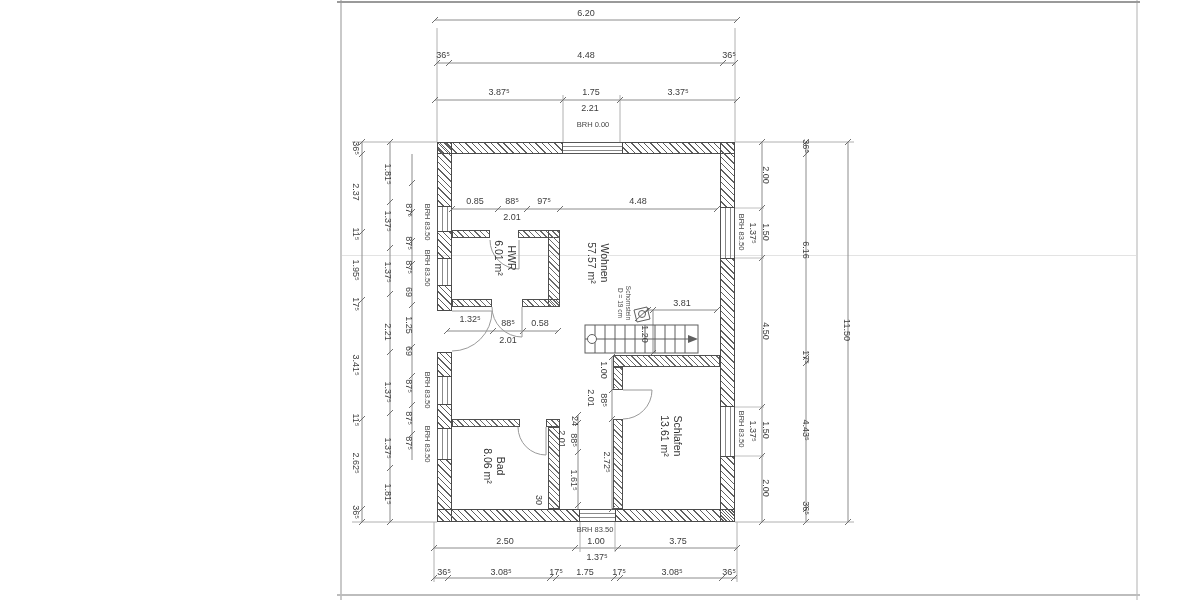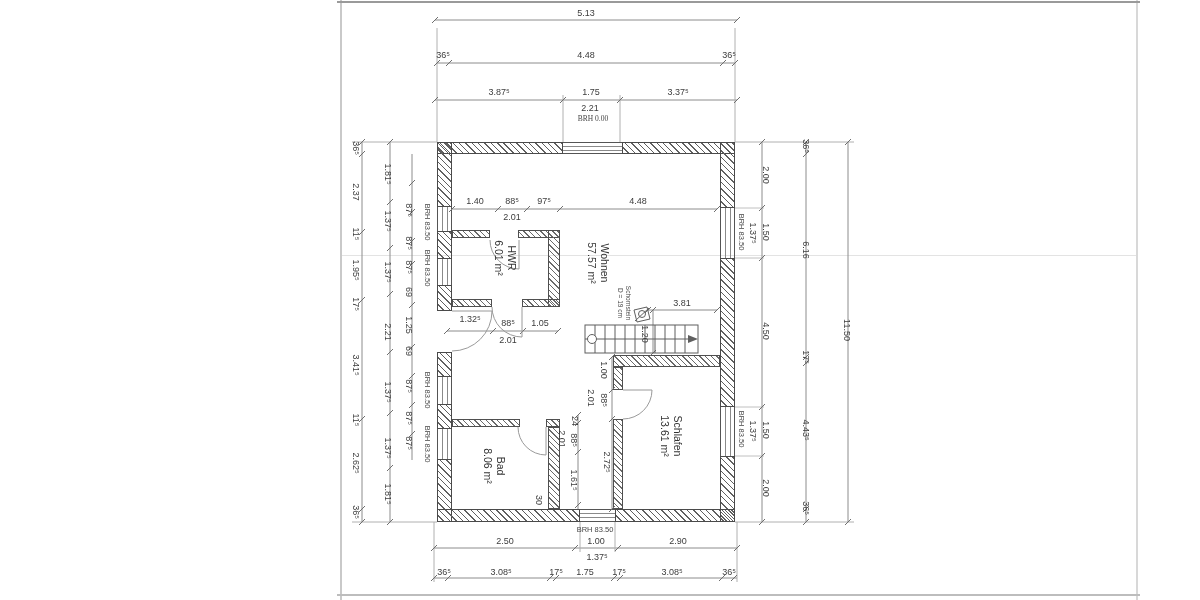--- a/index.html
+++ b/index.html
@@ -129,41 +129,41 @@
     </g>
 
     <g stroke="#5f5f5f" stroke-width="1" fill="none">
       <path d="M634 310 L647 307 L650 319 L637 322 Z"></path>
       <circle cx="642" cy="314" r="3.5"></circle>
       <path d="M635 321 L649 308"></path>
     </g>
   </svg>
 
   <div id="labels">
-      <span class="dim h" style="left: 586px; top: 13px;">5.13</span>
+      <span class="dim h" style="left: 586px; top: 13px;">6.20</span>
       <span class="dim h" style="left: 443px; top: 55px;">36⁵</span>
       <span class="dim h" style="left: 586px; top: 55px;">4.48</span>
       <span class="dim h" style="left: 729px; top: 55px;">36⁵</span>
       <span class="dim h" style="left: 499px; top: 92px;">3.87⁵</span>
       <span class="dim h" style="left: 591px; top: 92px;">1.75</span>
       <span class="dim h" style="left: 678px; top: 92px;">3.37⁵</span>
       <span class="dim h" style="left: 590px; top: 108px;">2.21</span>
-      <span class="dim h" style="left: 475px; top: 201px;">1.40</span>
+      <span class="dim h" style="left: 475px; top: 201px;">0.85</span>
       <span class="dim h" style="left: 512px; top: 201px;">88⁵</span>
       <span class="dim h" style="left: 544px; top: 201px;">97⁵</span>
       <span class="dim h" style="left: 638px; top: 201px;">4.48</span>
       <span class="dim h" style="left: 512px; top: 217px;">2.01</span>
       <span class="dim h" style="left: 470px; top: 319px;">1.32⁵</span>
       <span class="dim h" style="left: 508px; top: 323px;">88⁵</span>
-      <span class="dim h" style="left: 540px; top: 323px;">1.05</span>
+      <span class="dim h" style="left: 540px; top: 323px;">0.58</span>
       <span class="dim h" style="left: 508px; top: 340px;">2.01</span>
       <span class="dim h" style="left: 682px; top: 303px;">3.81</span>
       <span class="dim h" style="left: 505px; top: 541px;">2.50</span>
       <span class="dim h" style="left: 596px; top: 541px;">1.00</span>
-      <span class="dim h" style="left: 678px; top: 541px;">2.90</span>
+      <span class="dim h" style="left: 678px; top: 541px;">3.75</span>
       <span class="dim h" style="left: 597px; top: 557px;">1.37⁵</span>
       <span class="dim h" style="left: 444px; top: 572px;">36⁵</span>
       <span class="dim h" style="left: 501px; top: 572px;">3.08⁵</span>
       <span class="dim h" style="left: 556px; top: 572px;">17⁵</span>
       <span class="dim h" style="left: 585px; top: 572px;">1.75</span>
       <span class="dim h" style="left: 619px; top: 572px;">17⁵</span>
       <span class="dim h" style="left: 672px; top: 572px;">3.08⁵</span>
       <span class="dim h" style="left: 729px; top: 572px;">36⁵</span>
       <span class="dim v" style="left: 356px; top: 148px;">36⁵</span>
       <span class="dim v" style="left: 356px; top: 192px;">2.37</span>
@@ -206,21 +206,21 @@
       <span class="dim v" style="left: 766px; top: 331px;">4.50</span>
       <span class="dim v" style="left: 766px; top: 430px;">1.50</span>
       <span class="dim v" style="left: 753px; top: 431px;">1.37⁵</span>
       <span class="dim v" style="left: 766px; top: 488px;">2.00</span>
       <span class="dim v" style="left: 806px; top: 146px;">36⁵</span>
       <span class="dim v" style="left: 806px; top: 250px;">6.16</span>
       <span class="dim v" style="left: 806px; top: 357px;">17⁵</span>
       <span class="dim v" style="left: 806px; top: 430px;">4.43⁵</span>
       <span class="dim v" style="left: 806px; top: 508px;">36⁵</span>
       <span class="dim v" style="left: 847px; top: 330px;">11.50</span>
-      <span class="dim brh h" style="left: 593px; top: 118px; font-family: Liberation Serif, serif;">BRH 0.00</span>
+      <span class="dim brh h" style="left: 593px; top: 124px;">BRH 0.00</span>
       <span class="dim brh h" style="left: 595px; top: 529px;">BRH 83.50</span>
       <span class="dim brh v" style="left: 427px; top: 222px;">BRH 83.50</span>
       <span class="dim brh v" style="left: 427px; top: 268px;">BRH 83.50</span>
       <span class="dim brh v" style="left: 427px; top: 390px;">BRH 83.50</span>
       <span class="dim brh v" style="left: 427px; top: 444px;">BRH 83.50</span>
       <span class="dim brh v" style="left: 741px; top: 232px;">BRH 83.50</span>
       <span class="dim brh v" style="left: 741px; top: 429px;">BRH 83.50</span>
       <div class="room" style="left: 505px; top: 258px;">
         <span>HWR</span>
         <span class="area">6.01 m²</span>

